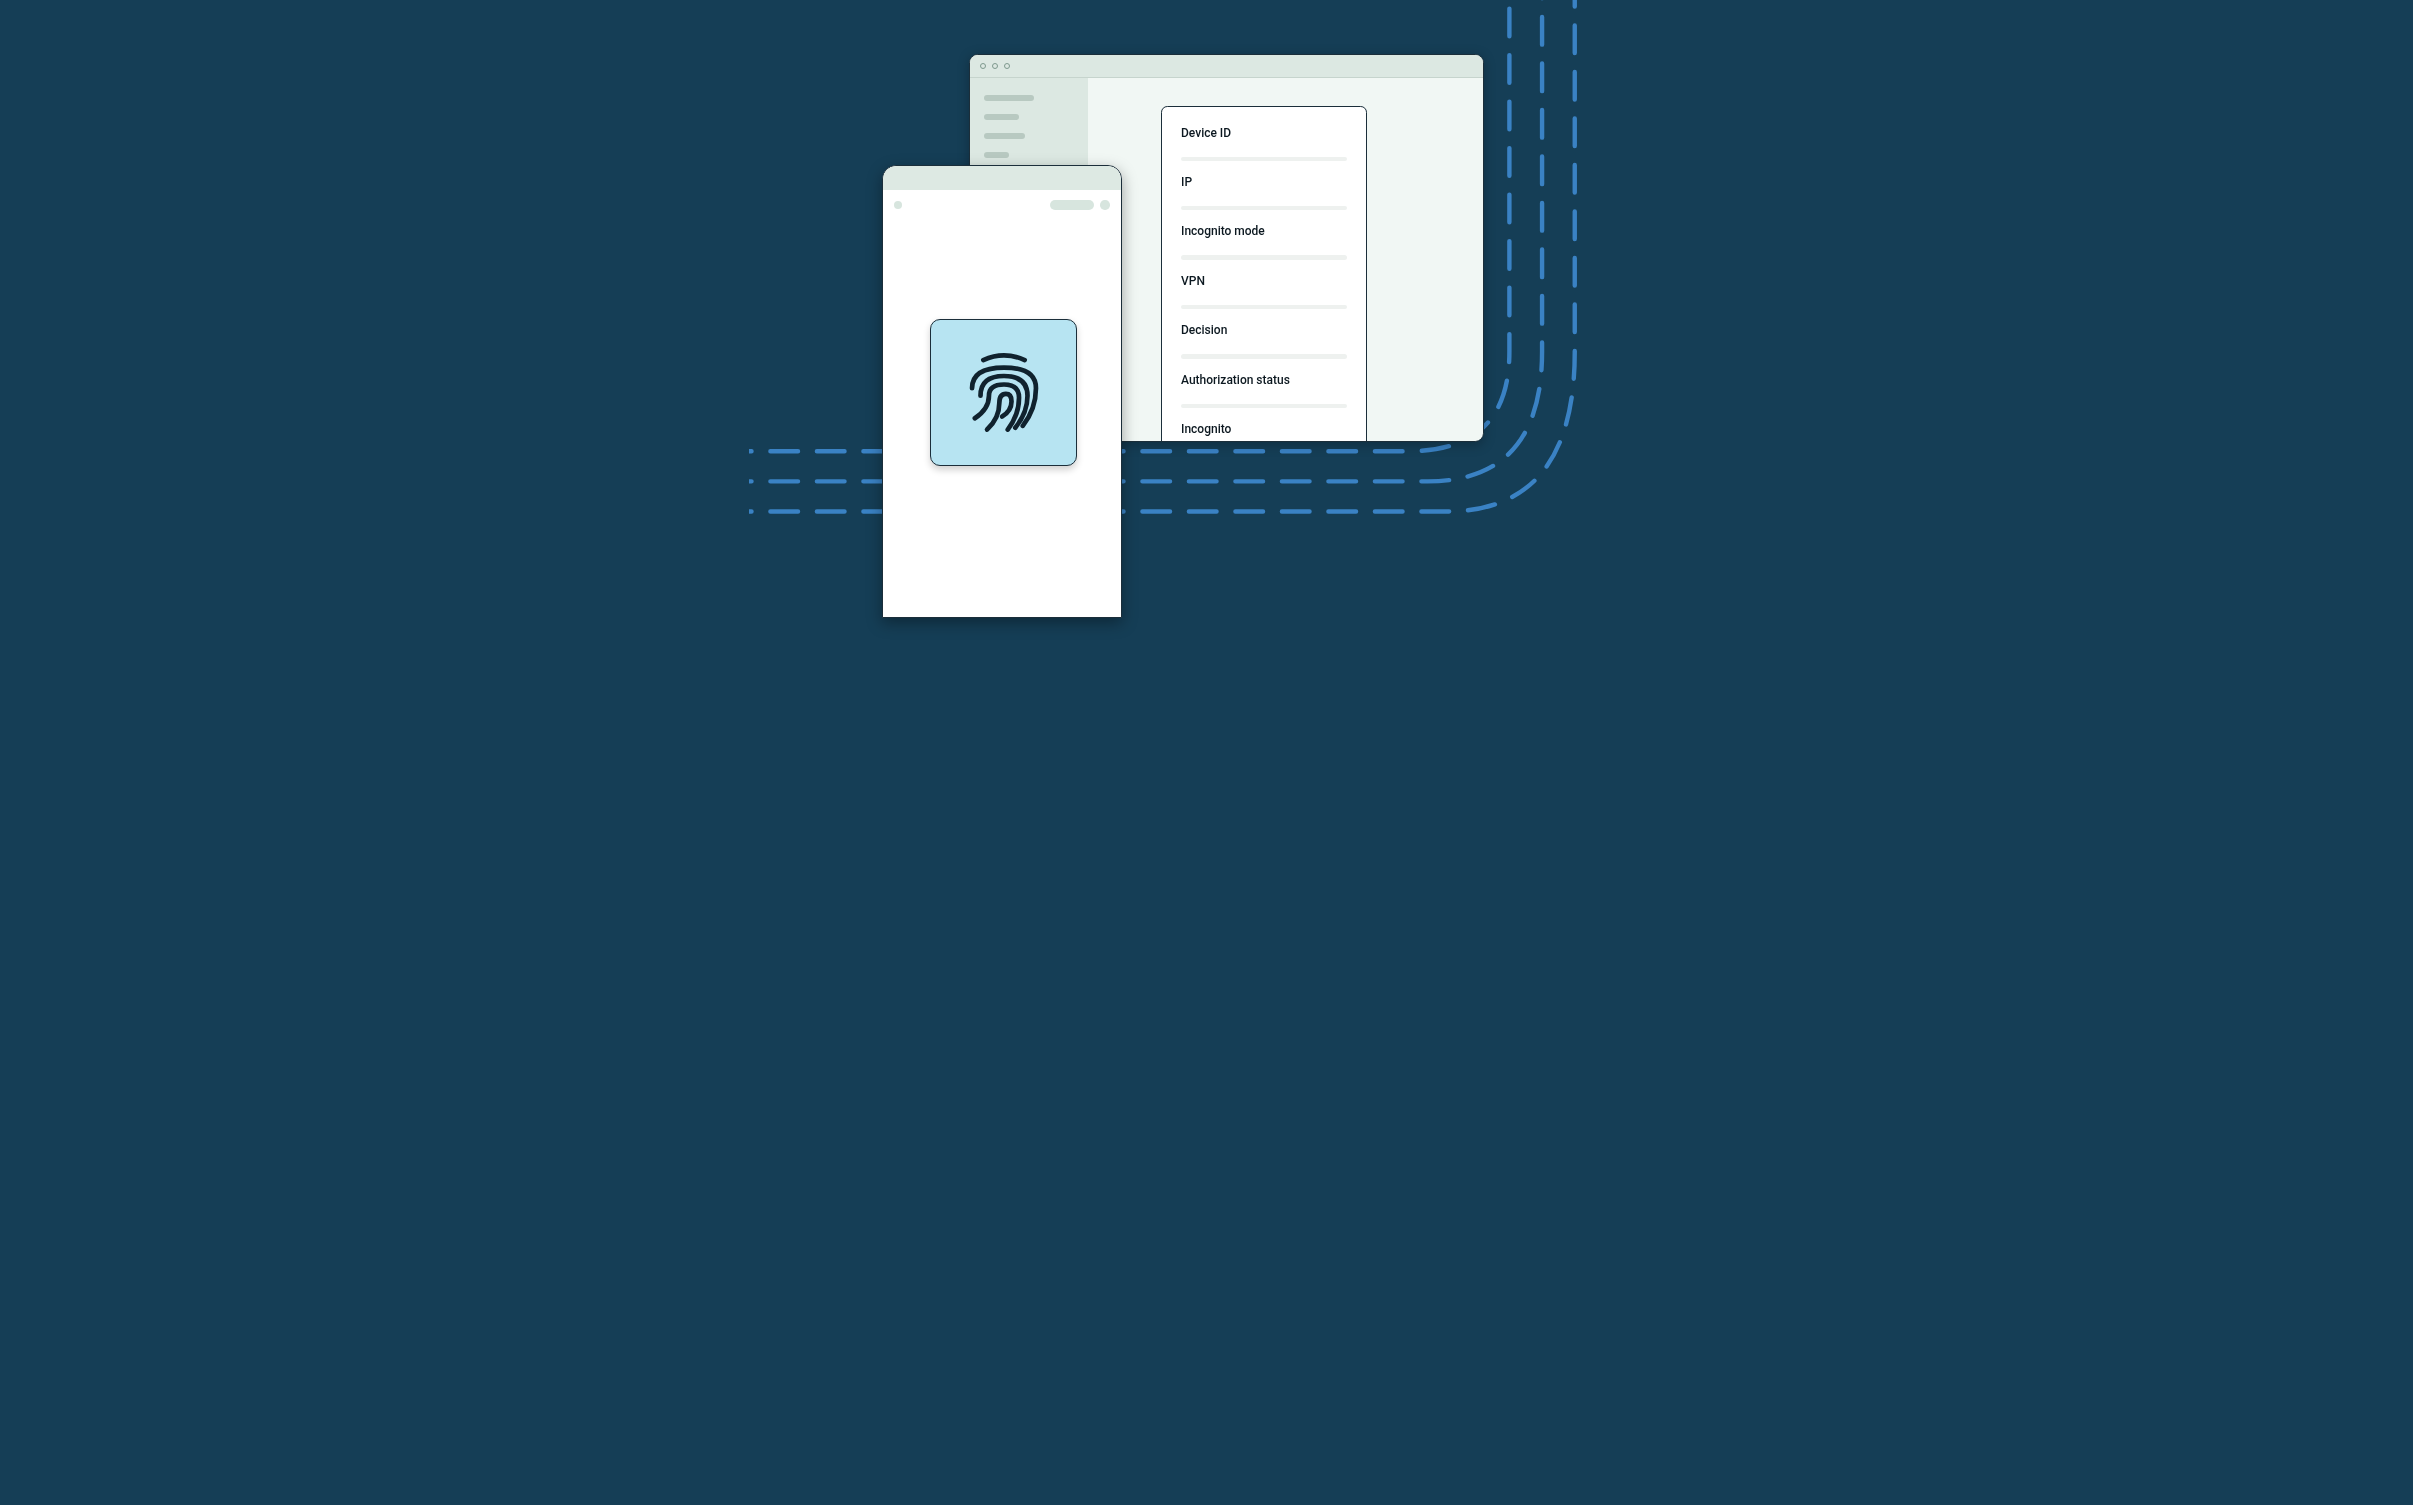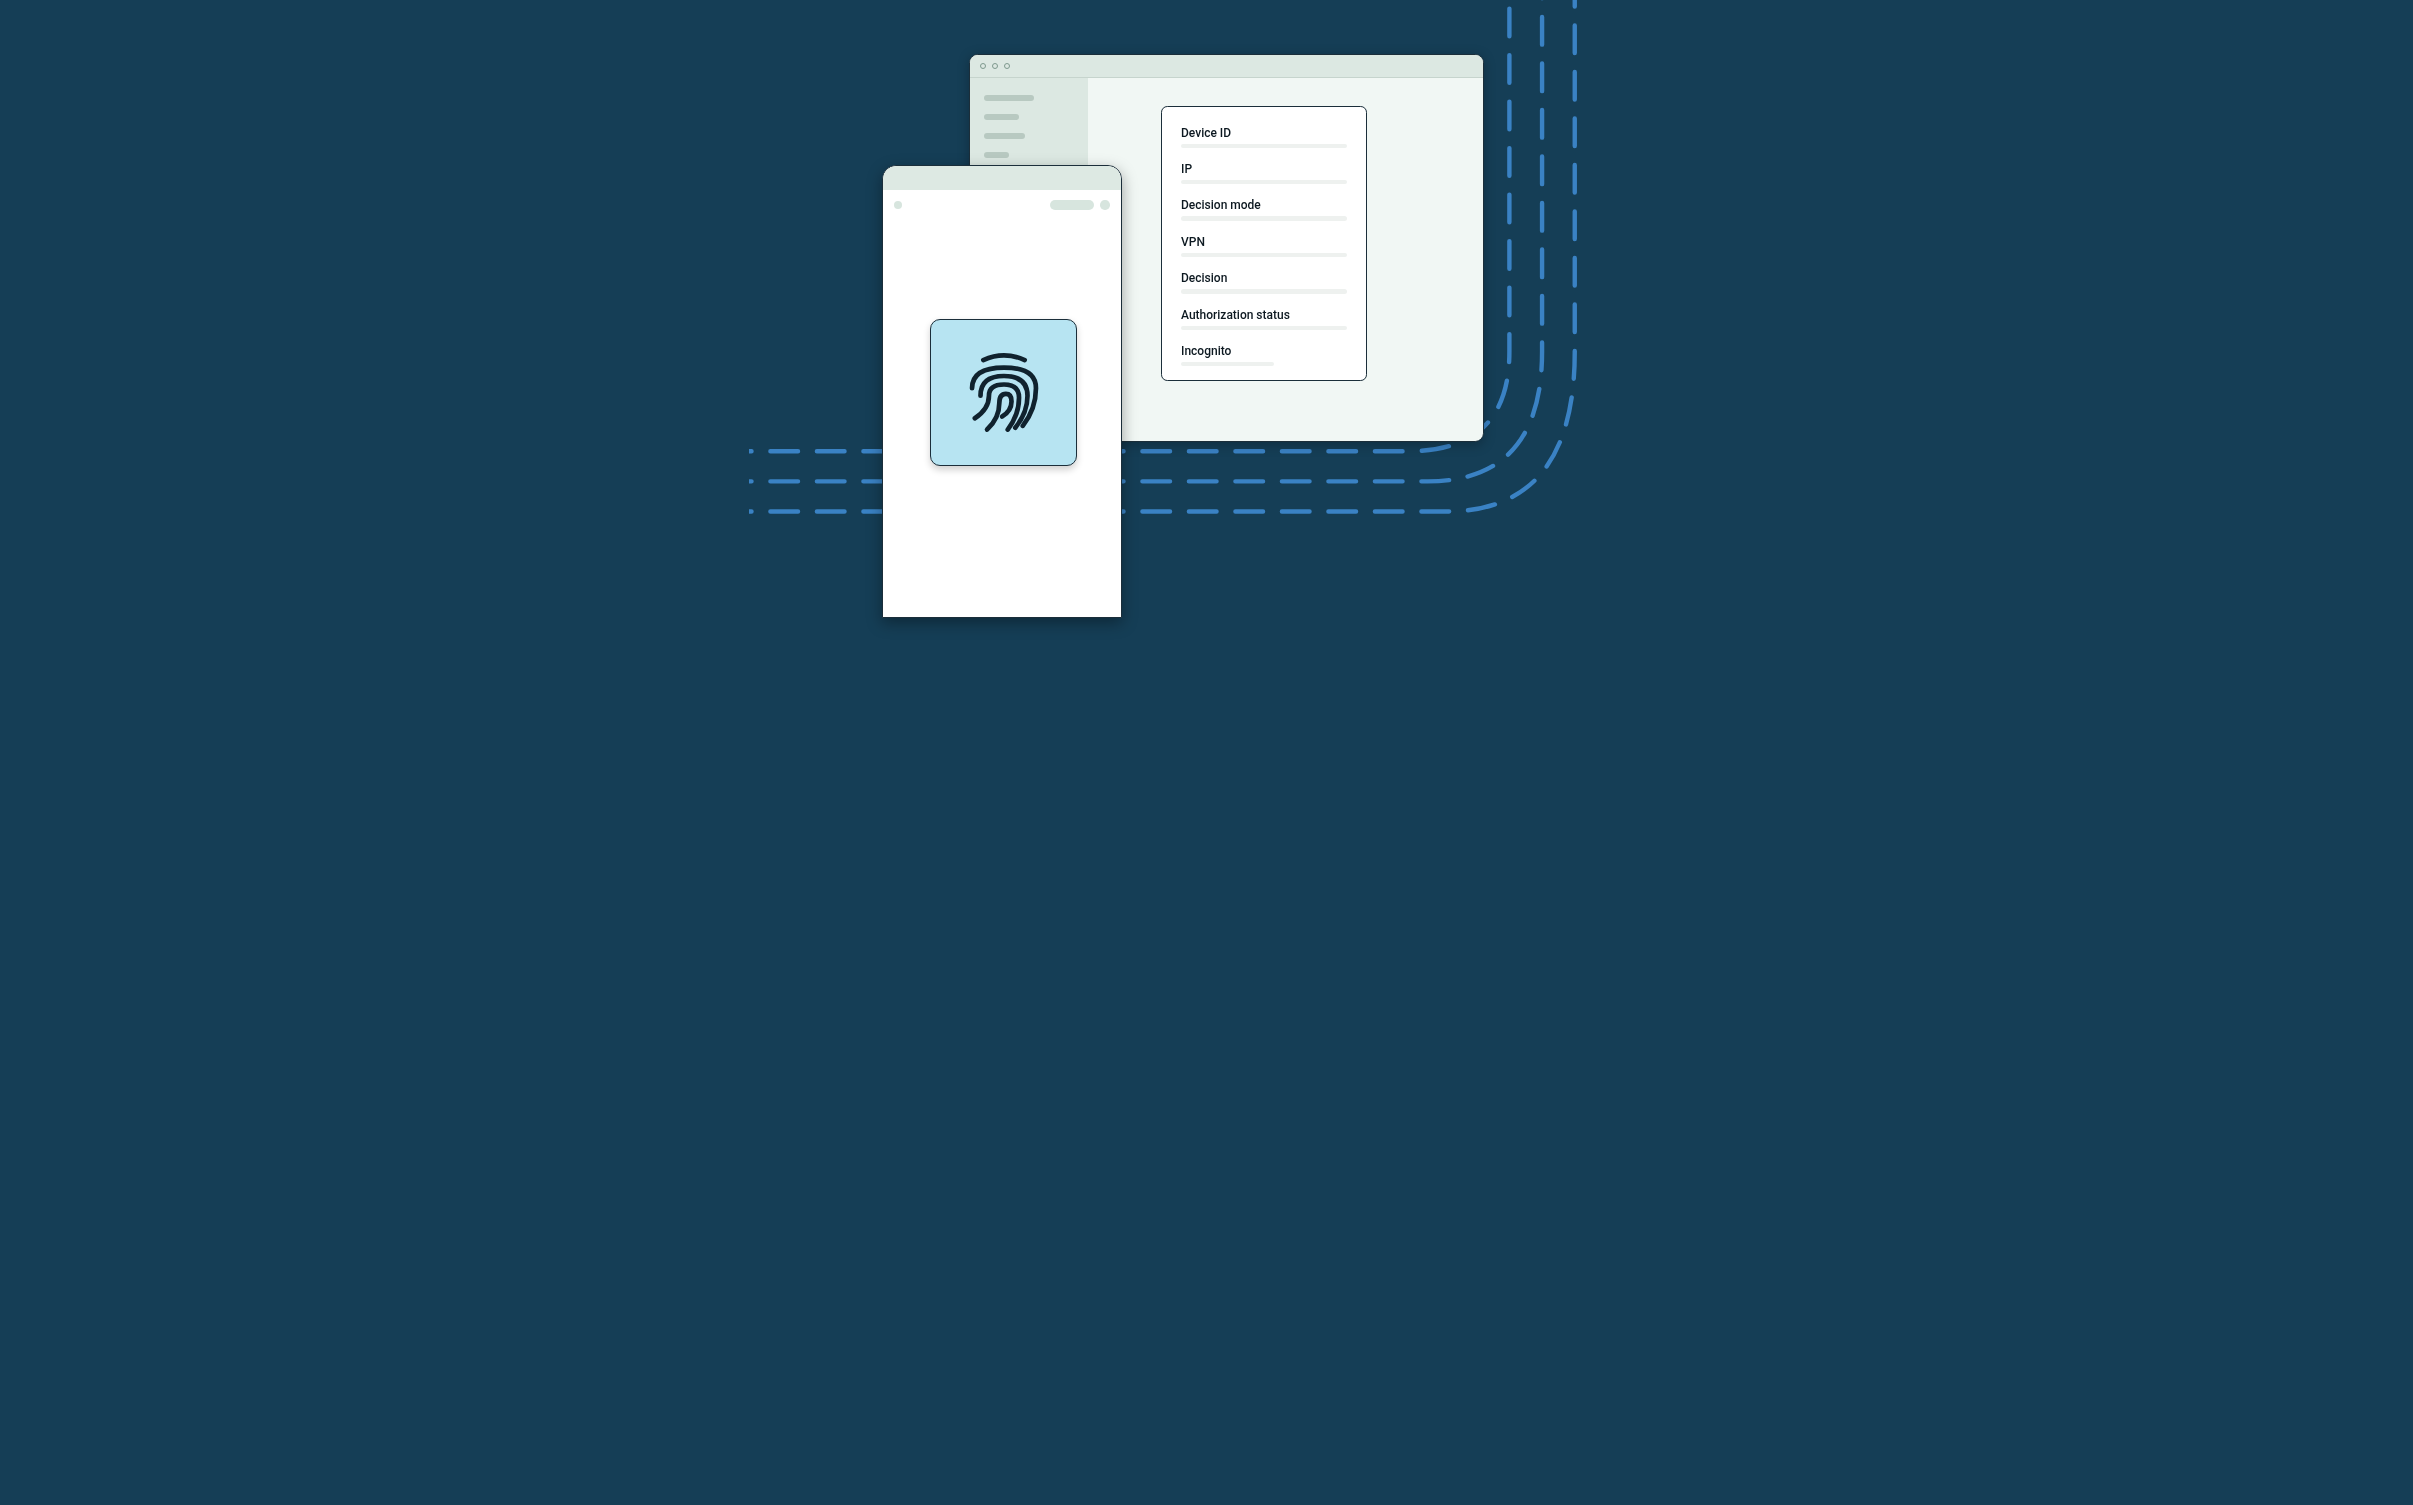--- a/index.html
+++ b/index.html
@@ -88,21 +88,21 @@
     top: 28px;
     width: 206px;
     background: #ffffff;
     border: 0.9px solid #1b2e3a;
     border-radius: 6.3px;
     padding: 19px 19px 14px 19px;
     display: flex;
     flex-direction: column;
     gap: 14px;
   }
-  .info-row { display: flex; flex-direction: column; gap: 4px; }
+  .info-row { display: flex; flex-direction: column; gap: 17px; }
   .info-label {
     font-size: 12px;
     font-weight: 500;
     color: #0c1820;
   }
   .info-underline {
     height: 4.4px;
     border-radius: 2.5px;
     background: #eef1ef;
     width: 100%;
@@ -200,21 +200,21 @@
         <div class="info-card">
           <div class="info-row">
             <div class="info-label">Device ID</div>
             <div class="info-underline"></div>
           </div>
           <div class="info-row">
             <div class="info-label">IP</div>
             <div class="info-underline"></div>
           </div>
           <div class="info-row">
-            <div class="info-label">Decision mode</div>
+            <div class="info-label">Incognito mode</div>
             <div class="info-underline"></div>
           </div>
           <div class="info-row">
             <div class="info-label">VPN</div>
             <div class="info-underline"></div>
           </div>
           <div class="info-row">
             <div class="info-label">Decision</div>
             <div class="info-underline"></div>
           </div>

